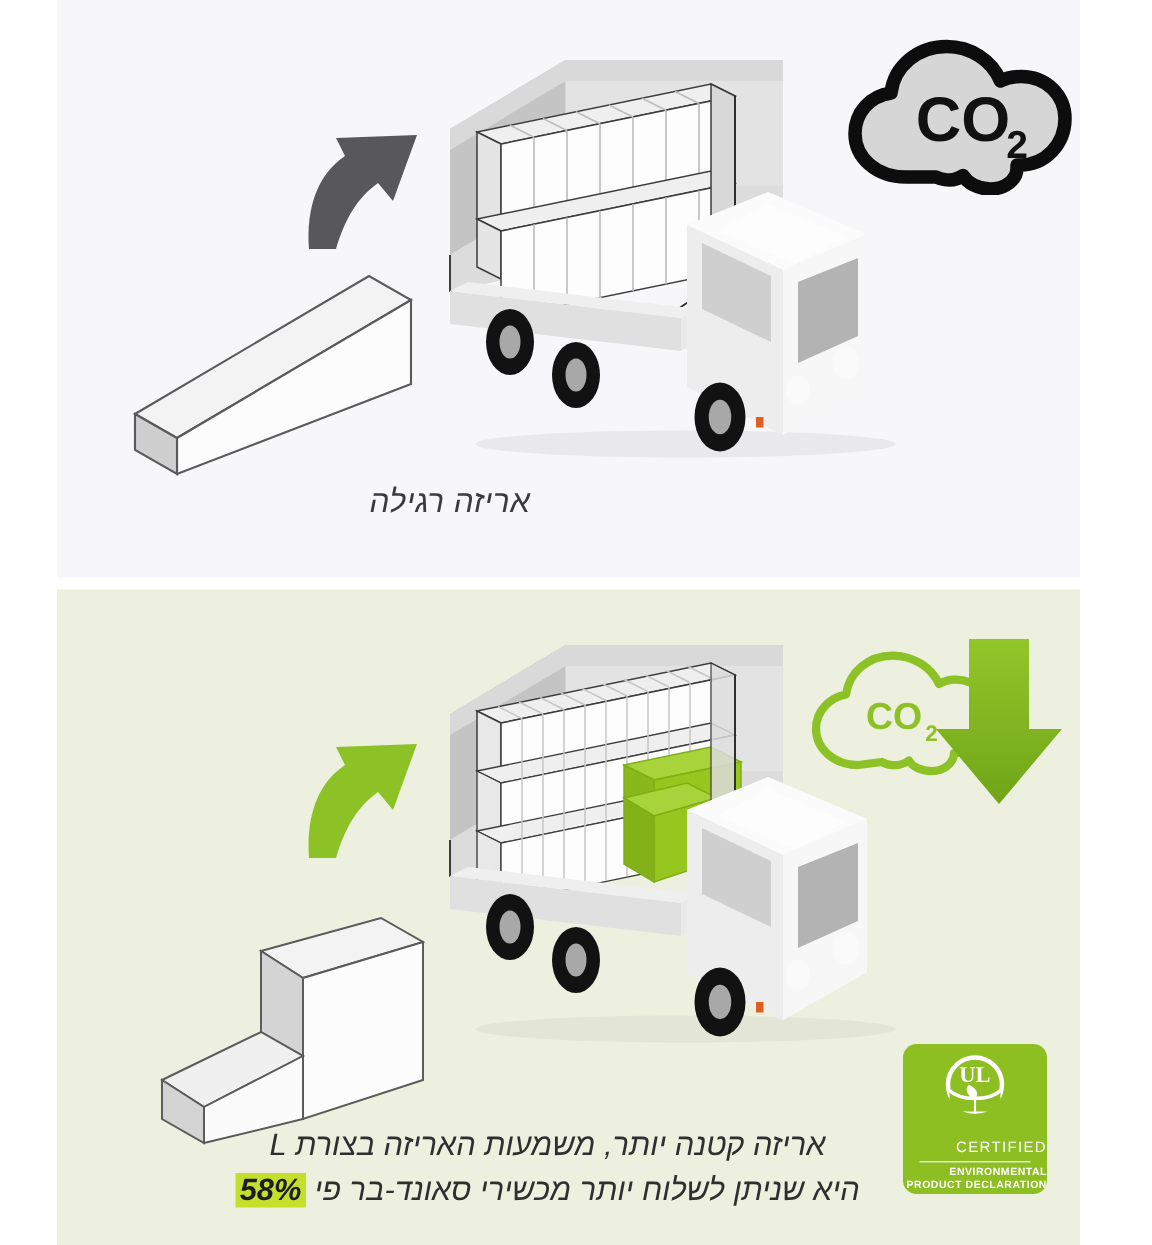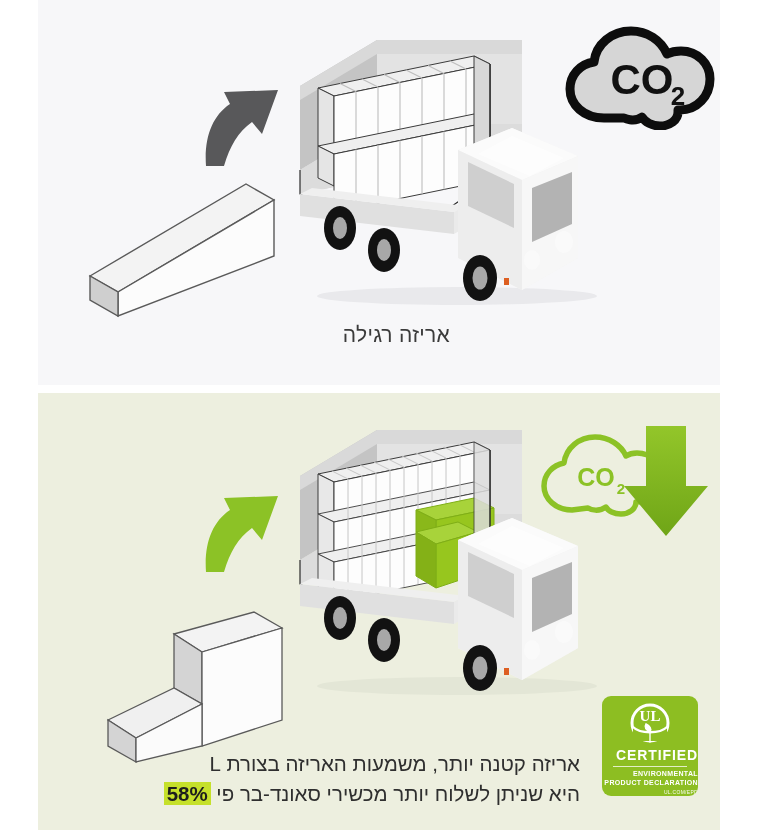--- a/index.html
+++ b/index.html
@@ -14,22 +14,24 @@
   .panel { position: absolute; left: 38px; width: 682px; }
   .panel-top    { top: 0px;   height: 385px; background: #f7f7f9; }
   .panel-bottom { top: 393px; height: 437px; background: #edefdf; }
 
   .art { position: absolute; }
 
   
   .caption {
     position: absolute;
     direction: rtl;
+    text-align: center;
     color: #3b3b3b;
     font-family: "Liberation Sans", sans-serif;
+    font-style: italic;
   }
   .caption-top {
     left: 150px; top: 323px; width: 300px;
     font-size: 21px; letter-spacing: .3px;
   }
   .caption-bottom {
     left: 150px; top: 733px; width: 430px;
     font-size: 20.5px; line-height: 30px; color: #2f2f2f; margin-top: 16px;
   }
   .caption-bottom .ln { display: block; white-space: nowrap; }
@@ -47,22 +49,22 @@
     width: 96px; height: 100px;
     background: #8dbe22;
     border-radius: 9px;
     color: #ffffff;
     text-align: right;
     padding-top: 6px;
     overflow: hidden;
   }
   .ul-mark { margin: 0 auto; display: block; }
   .ul-certified {
-    font-size: 14px; font-weight: bold; letter-spacing: .9px;
-    margin-top: 1px;
+    font-size: 10px; font-weight: normal; letter-spacing: .9px;
+    margin-top: 14px;
   }
   .ul-rule {
     width: 74px; height: 1px; background: rgba(255,255,255,.75);
     margin: 2.5px auto 2.5px auto;
   }
   .ul-sub {
     font-size: 7px; line-height: 9px; letter-spacing: .35px; font-weight: bold;
   }
   .ul-url { font-size: 5px; letter-spacing: .3px; margin-top: 2px; opacity: .95; }
 </style>

